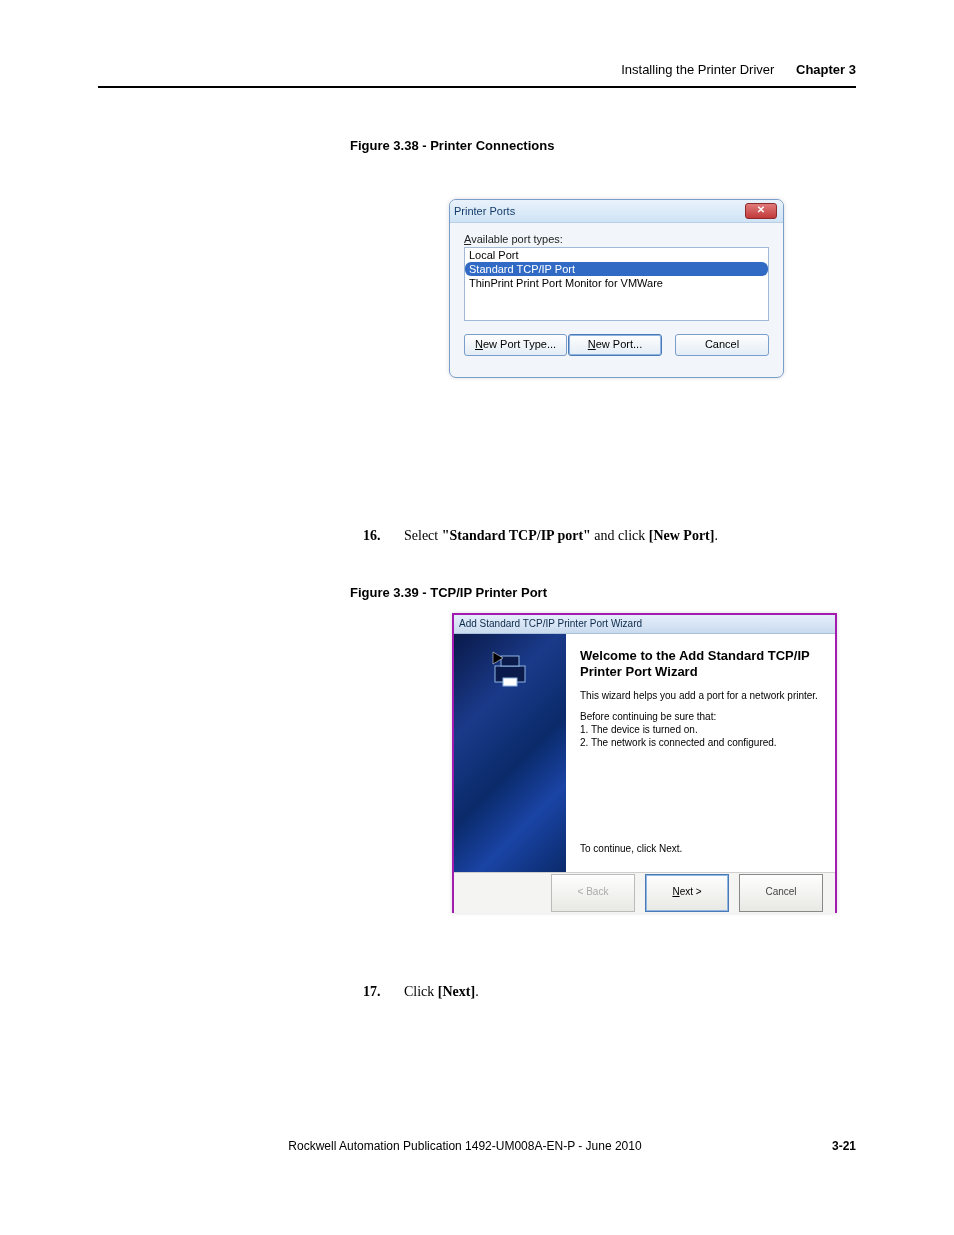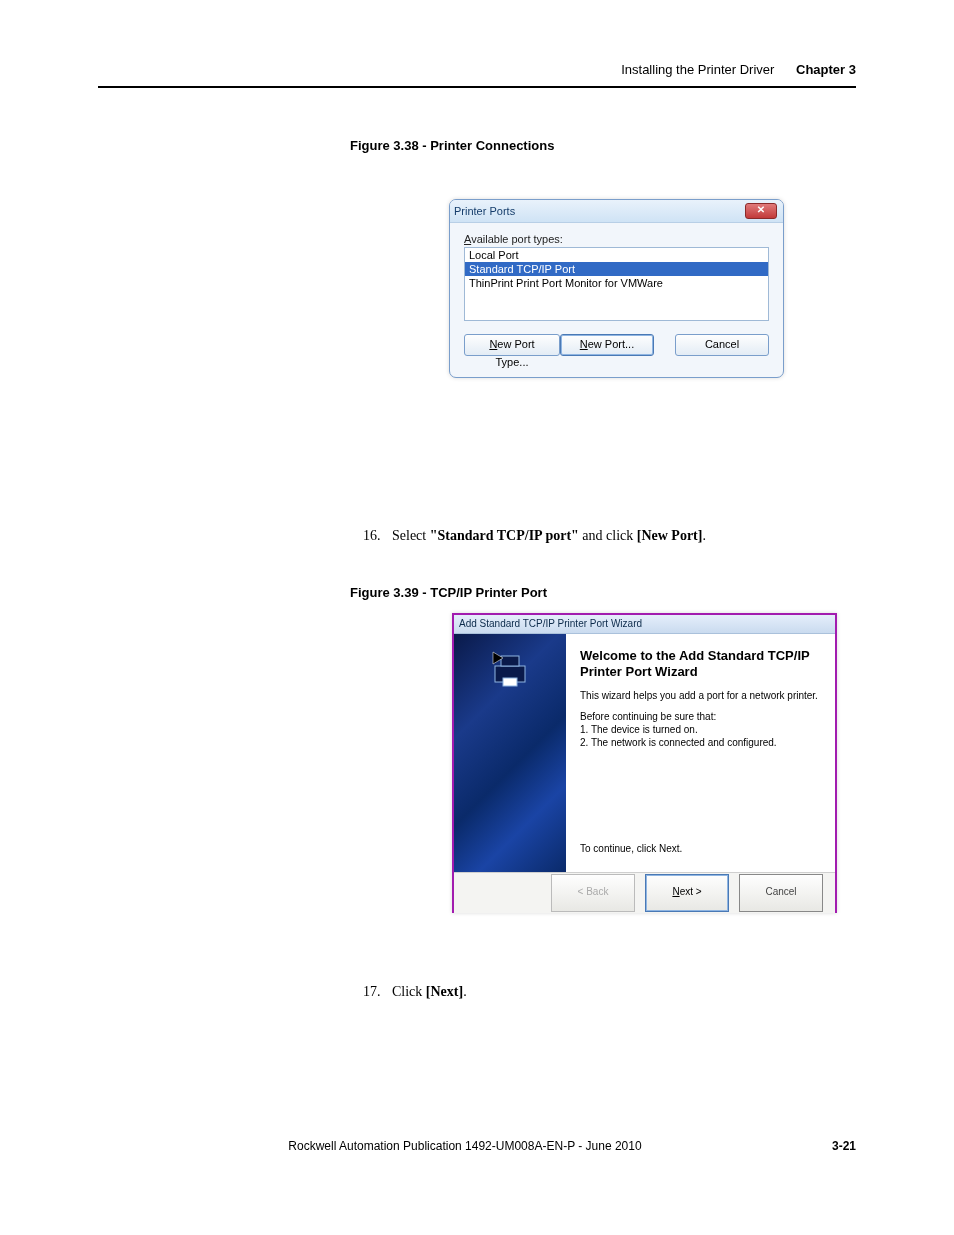--- a/index.html
+++ b/index.html
@@ -46,21 +46,21 @@
   
   .step {
     position: absolute;
     font-family: Georgia, 'Times New Roman', serif;
     font-size: 14px;
     left: 363px;
     right: 120px;
   }
   .step161 { top: 528px; }
   .step17 { top: 984px; }
-  .step .num { font-weight: normal; margin-right: 8px; }
+  .step .num { font-weight: bold; margin-right: 20px; }
   .step .bold { font-weight: bold; }
   
   .dlg1 {
     position: absolute;
     left: 449px;
     top: 199px;
     width: 333px;
     height: 177px;
     border: 1px solid #7a9ecb;
     border-radius: 7px;
@@ -107,20 +107,21 @@
   }
   .port-item {
     padding: 1px 4px;
     font-size: 11px;
     color: #000;
     white-space: nowrap;
   }
   .port-item.selected {
     background: #316ac5;
     color: #fff;
+    border-radius: 6px;
   }
   .dlg1-btnrow {
     margin-top: 13px;
     display: flex;
     justify-content: space-between;
   }
   .winbtn {
     height: 20px;
     min-width: 72px;
     padding: 0 10px;
@@ -130,21 +131,21 @@
     border: 1px solid #7a9ecb;
     border-radius: 3px;
     color: #000;
     text-align: center;
     line-height: 18px;
   }
   .winbtn.default {
     border: 1px solid #4a79b5;
     box-shadow: 0 0 0 1px #8fb5e2 inset;
   }
-  .btn-right-group { display: flex; gap: 21px; }
+  .btn-right-group { display: flex; gap: 13px; }
   
   .dlg2 {
     position: absolute;
     left: 452px;
     top: 613px;
     width: 381px;
     height: 296px;
     border: 2px solid #a21caf;
     background: #f4f4f2;
     font-family: Tahoma, Arial, sans-serif;

